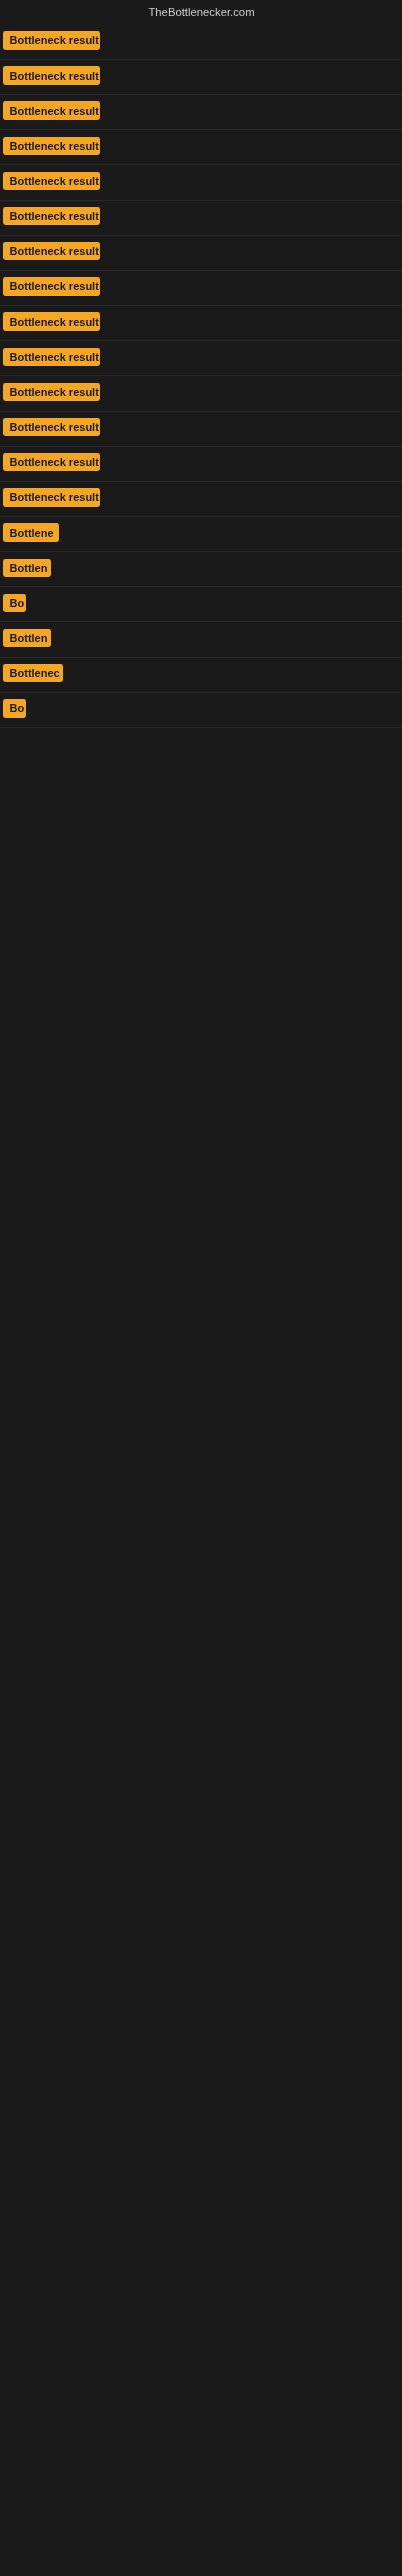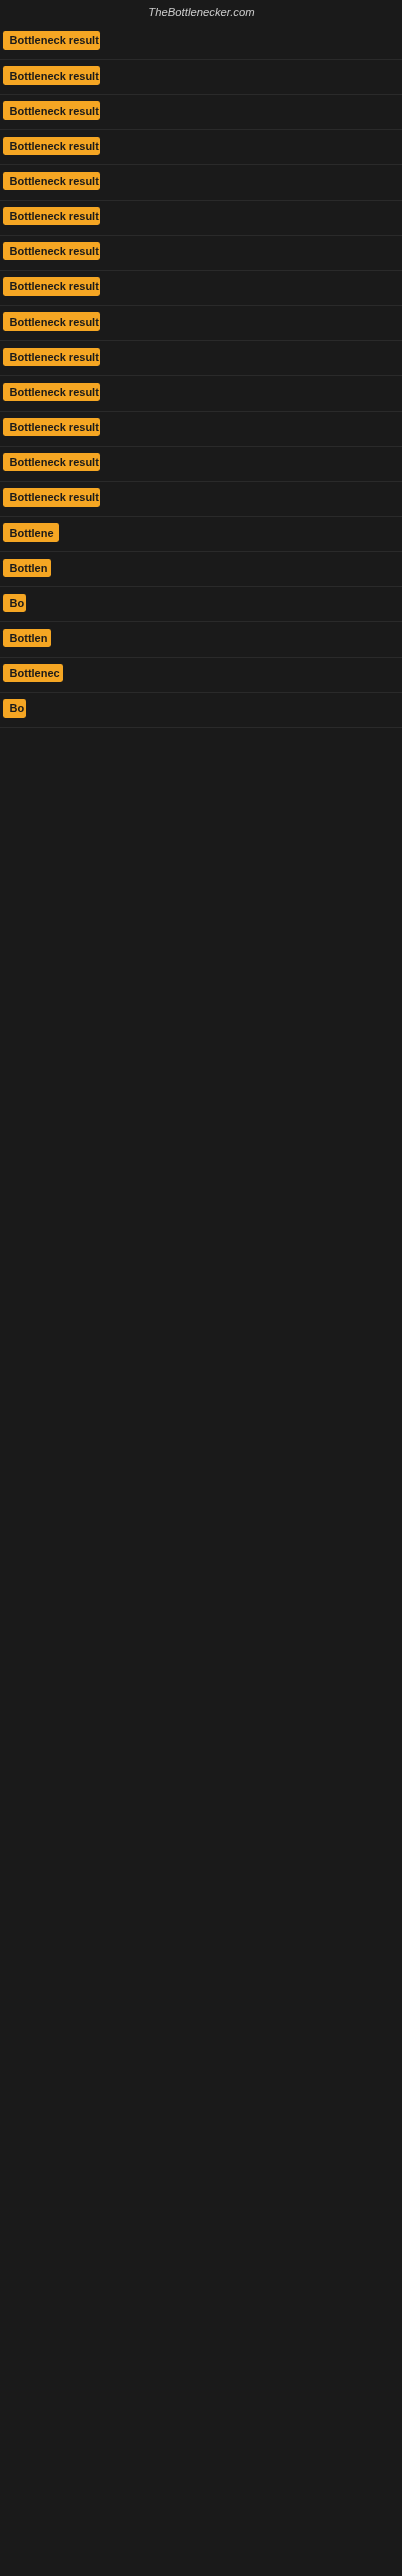--- a/index.html
+++ b/index.html
@@ -14,21 +14,20 @@
       background-color: #1a1a1a;
       font-family: Arial, sans-serif;
       position: relative;
     }
 
     .site-title {
       text-align: center;
       color: #cccccc;
       font-size: 11.3px;
       padding: 6.4px 0;
-      font-style: italic;
     }
 
     .bottleneck-badge {
       display: inline-block;
       background-color: #f5a623;
       color: #1a1a1a;
       font-size: 11px;
       font-weight: bold;
       padding: 3.2px 6.4px;
       border-radius: 2.4px;

